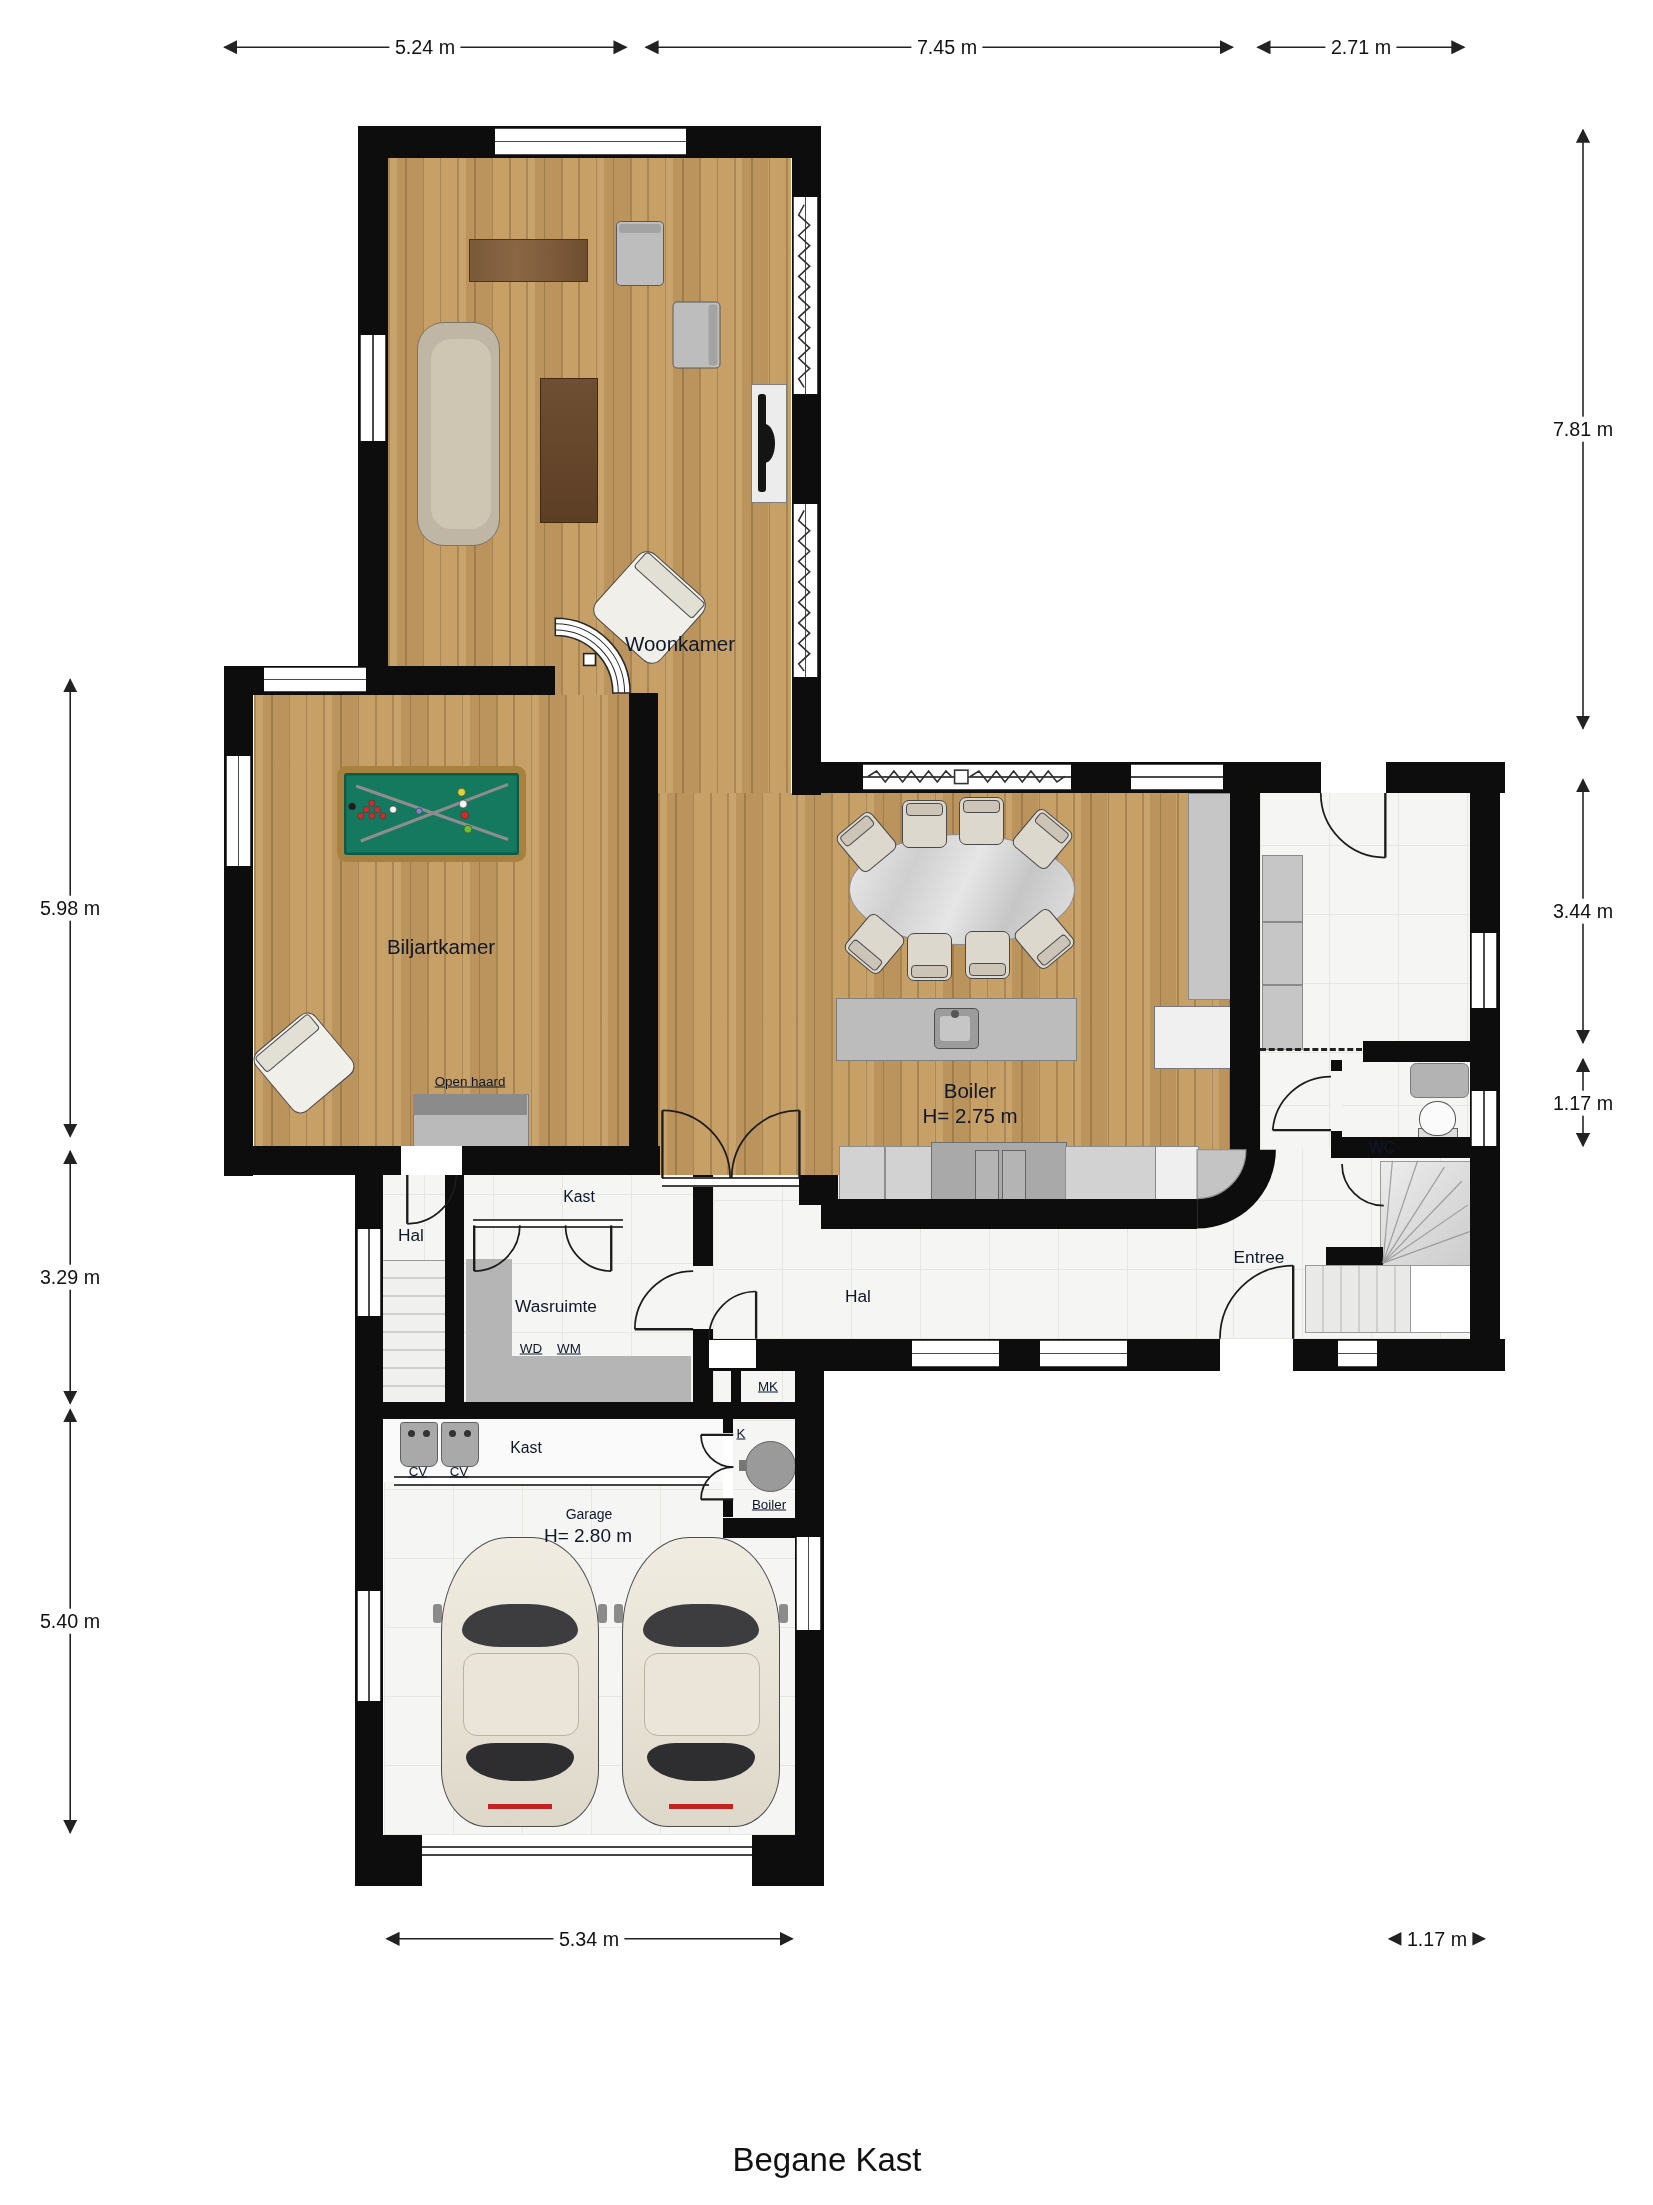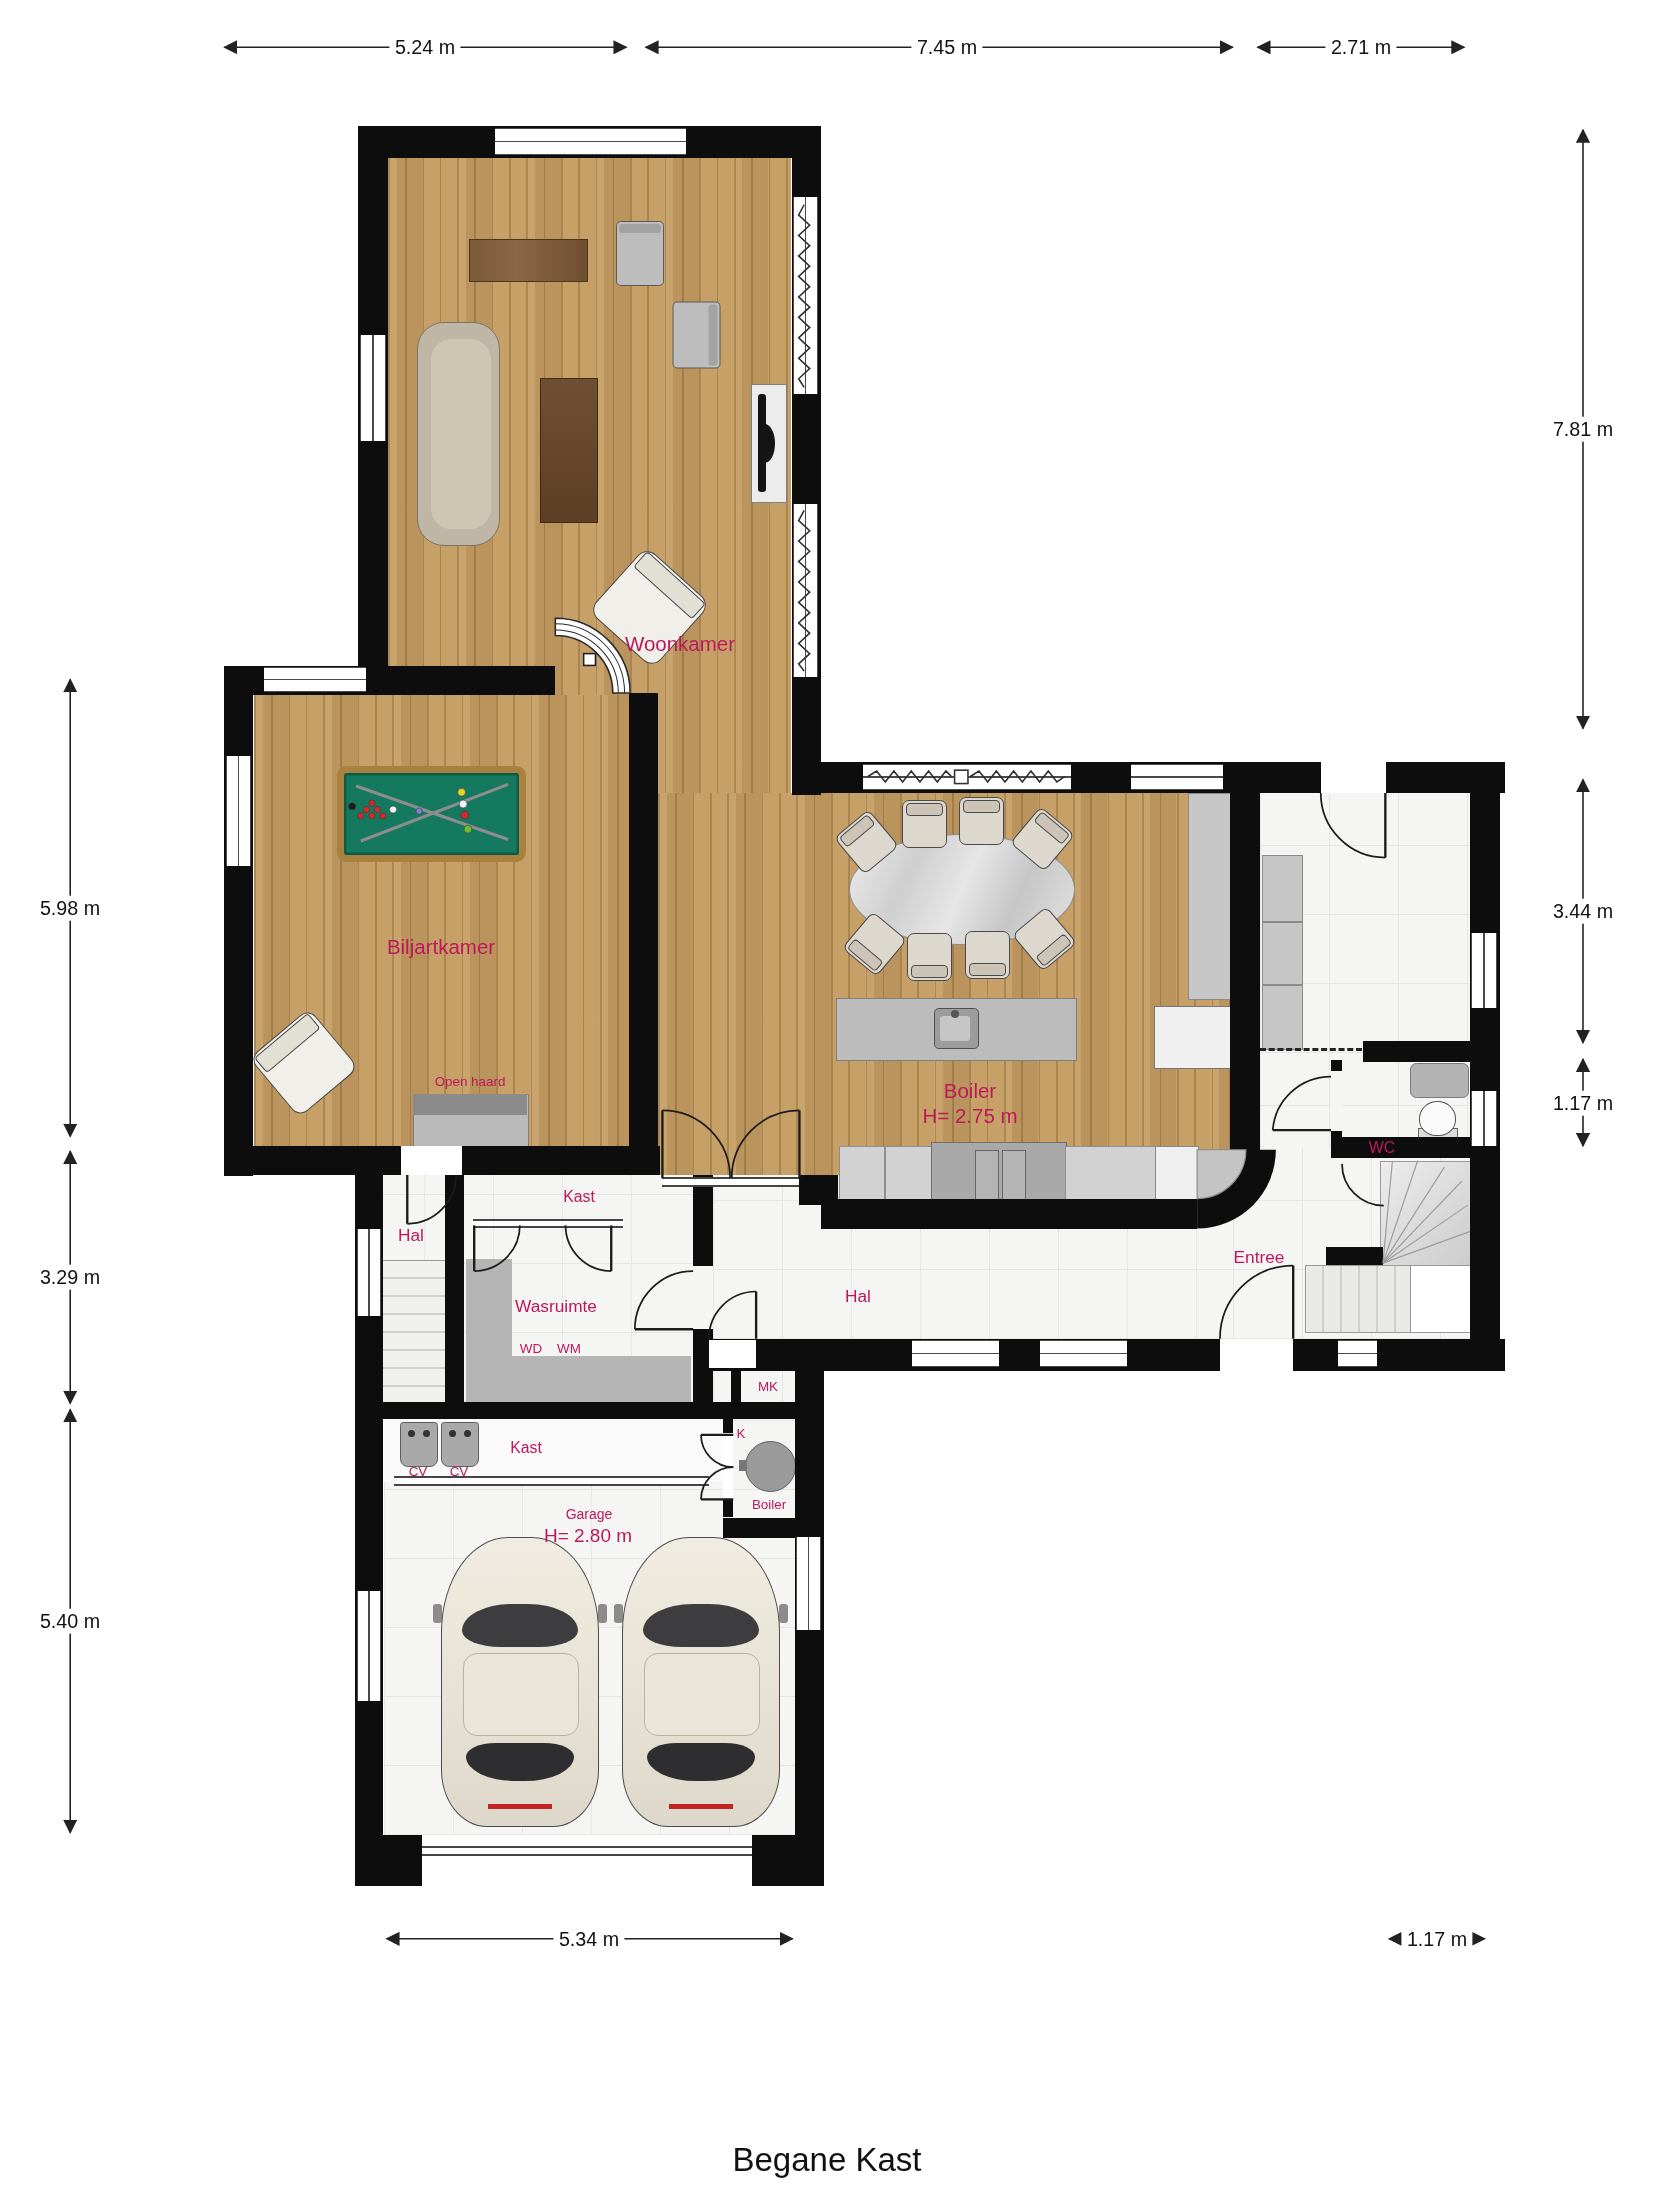--- a/index.html
+++ b/index.html
@@ -16,22 +16,22 @@
       repeating-linear-gradient(0deg,#e6e6e3 0 0.8px, transparent 0.8px 69px),
       repeating-linear-gradient(90deg,#e6e6e3 0 0.8px, transparent 0.8px 69px);}
   
   .wall{position:absolute;background:#0d0d0d;}
   .winh{position:absolute;background:#fff;border-top:1.6px solid #4a4a4a;border-bottom:1.6px solid #4a4a4a;
     background-image:linear-gradient(to bottom, transparent calc(50% - 0.8px), #4a4a4a calc(50% - 0.8px), #4a4a4a calc(50% + 0.8px), transparent calc(50% + 0.8px));}
   .winv{position:absolute;background:#fff;border-left:1.6px solid #4a4a4a;border-right:1.6px solid #4a4a4a;
     background-image:linear-gradient(to right, transparent calc(50% - 0.8px), #4a4a4a calc(50% - 0.8px), #4a4a4a calc(50% + 0.8px), transparent calc(50% + 0.8px));}
   .slider{position:absolute;background:#fff;border-top:2.4px solid #444;border-bottom:2.4px solid #444;}
   
-  .lbl{position:absolute;transform:translate(-50%,-50%);font-size:20.5px;color:#be185d;white-space:nowrap;z-index:40;}
-  .lbl.md{font-size:17.3px;} .lbl.sm{font-size:15.8px;} .lbl.xs{font-size:13.4px;}
+  .lbl{position:absolute;transform:translate(-50%,-50%);font-size:20.5px;color:#0f172a;white-space:nowrap;z-index:40;}
+  .lbl.md{font-size:17.3px;} .lbl.sm{font-size:15.8px;} .lbl.xs{font-size:13.4px;text-decoration:underline;}
   .dimlbl{position:absolute;transform:translate(-50%,-50%);font-size:19.7px;color:#111;background:#fff;padding:0.8px 5.5px;white-space:nowrap;z-index:40;}
   .title{position:absolute;transform:translateX(-50%);font-size:33px;color:#111;z-index:40;}
   
   .sofa{position:absolute;background:#c0b6a5;border:1.6px solid #7c7366;border-radius:27px;}
   .sofa i{position:absolute;left:12.6px;top:15.8px;right:7.9px;bottom:15.8px;background:#cfc5b3;border-radius:20.5px;display:block;}
   .chair{position:absolute;width:43px;height:46px;background:#ddd8ce;border:1.6px solid #4a4a4a;border-radius:7px;}
   .chair i{position:absolute;left:3.2px;right:3.2px;top:2.4px;height:10.2px;background:#cbc4b7;border:0.8px solid #4a4a4a;border-radius:3.9px;display:block;}
   .gchair{position:absolute;background:#bdbdbd;border:1.6px solid #5a5a5a;border-radius:4.7px;}
   .gchair i{position:absolute;left:2.4px;right:2.4px;top:1.6px;height:9.5px;background:#a3a3a3;border-radius:3.2px;display:block;}
   .marble{position:absolute;border:1.6px solid #8f8f8f;border-radius:50%;

